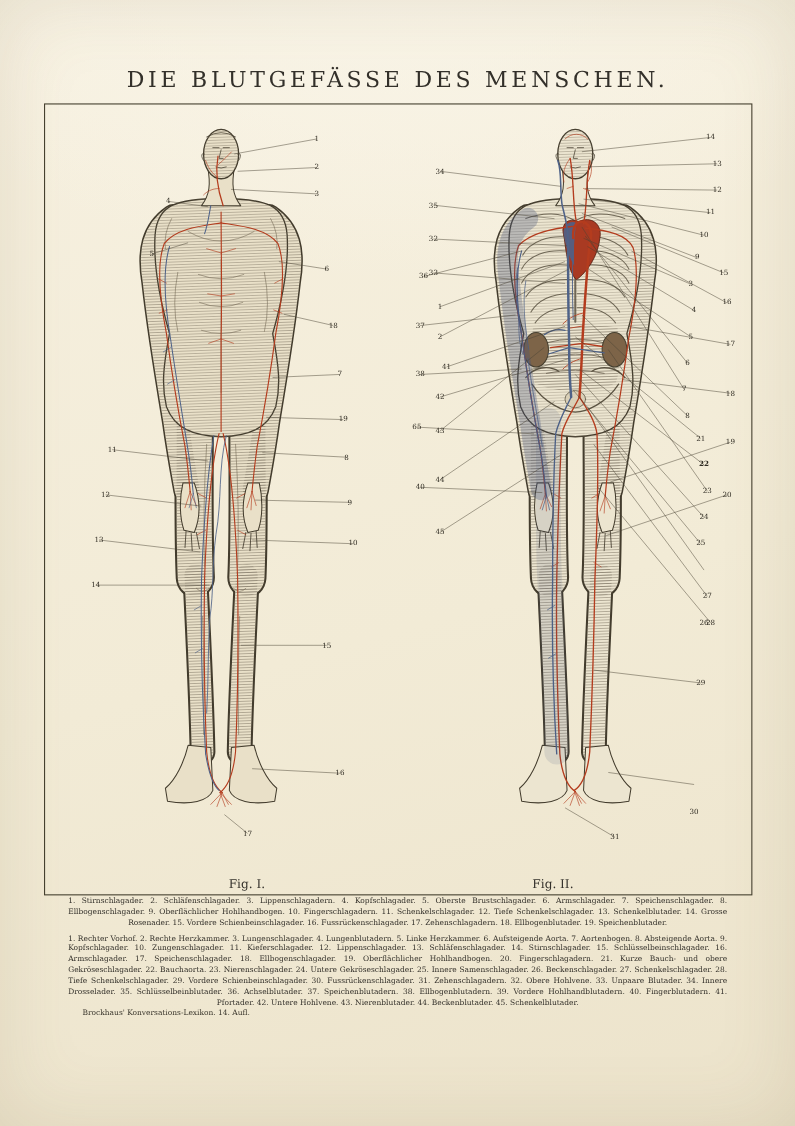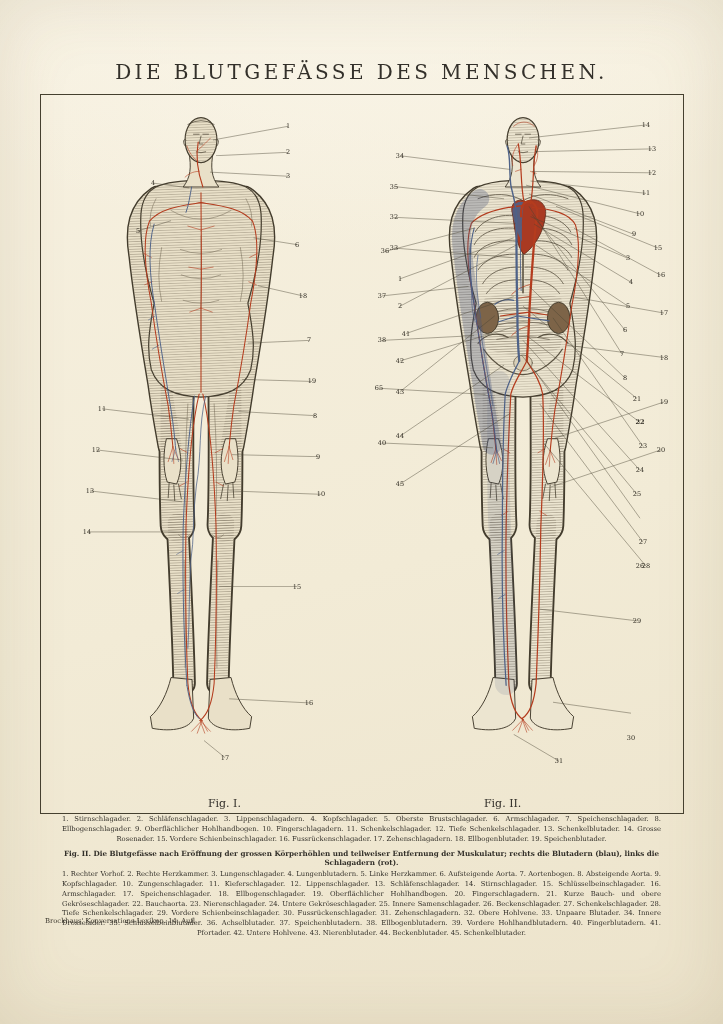--- a/index.html
+++ b/index.html
@@ -23,21 +23,21 @@
   .callout{position:absolute;transform:translate(-50%,-50%);
     font-size:6.5px;color:#2f2b22;line-height:1;}
   .fig-label{position:absolute;bottom:3px;font-size:11px;color:#33302a;}
   .fig-label.one{left:26%;}
   .fig-label.two{left:69%;}
   .captions{position:absolute;left:40px;width:643px;top:815px;color:#33302a;}
   .cap-line{text-align:center;font-size:7.2px;font-weight:700;line-height:1.35;
     margin:0 6px 2px;}
   .legend{font-size:6.8px;line-height:1.45;text-align:justify;text-align-last:center;
     margin:0 22px 4px;}
-  .imprint{position:absolute;left:45px;top:917px;font-size:6.8px;color:#3a362c;}
+  .imprint{position:absolute;left:75px;top:917px;font-size:6.8px;color:#3a362c;}
 </style>
 </head>
 <body>
 
 <div class="sheet"></div>
 
 <div class="plate-title">DIE BLUTGEFÄSSE DES MENSCHEN.</div>
 
 <div class="frame">
 
@@ -336,17 +336,16 @@
       <span class="callout" style="left: 86%; top: 89.5%; margin-top: 25px;">30</span>
       <span class="callout" style="left: 62%; top: 96.5%;">31</span>
     </div>
 
   <div class="fig-label one">Fig. I.</div>
   <div class="fig-label two">Fig. II.</div>
 </div>
 
 <div class="captions">
   <div class="legend">1. Stirnschlagader. 2. Schläfenschlagader. 3. Lippenschlagadern. 4. Kopfschlagader. 5. Oberste Brustschlagader. 6. Armschlagader. 7. Speichenschlagader. 8. Ellbogenschlagader. 9. Oberflächlicher Hohlhandbogen. 10. Fingerschlagadern. 11. Schenkelschlagader. 12. Tiefe Schenkelschlagader. 13. Schenkelblutader. 14. Grosse Rosenader. 15. Vordere Schienbeinschlagader. 16. Fussrückenschlagader. 17. Zehenschlagadern. 18. Ellbogenblutader. 19. Speichenblutader.</div>
-  <div class="cap-line">Fig. II. Die Blutgefässe nach Eröffnung der grossen Körperhöhlen und teilweiser Entfernung der Muskulatur; rechts die Blutadern (blau), links die Schlagadern (rot).</div>
   <div class="legend">1. Rechter Vorhof. 2. Rechte Herzkammer. 3. Lungenschlagader. 4. Lungenblutadern. 5. Linke Herzkammer. 6. Aufsteigende Aorta. 7. Aortenbogen. 8. Absteigende Aorta. 9. Kopfschlagader. 10. Zungenschlagader. 11. Kieferschlagader. 12. Lippenschlagader. 13. Schläfenschlagader. 14. Stirnschlagader. 15. Schlüsselbeinschlagader. 16. Armschlagader. 17. Speichenschlagader. 18. Ellbogenschlagader. 19. Oberflächlicher Hohlhandbogen. 20. Fingerschlagadern. 21. Kurze Bauch- und obere Gekröseschlagader. 22. Bauchaorta. 23. Nierenschlagader. 24. Untere Gekröseschlagader. 25. Innere Samenschlagader. 26. Beckenschlagader. 27. Schenkelschlagader. 28. Tiefe Schenkelschlagader. 29. Vordere Schienbeinschlagader. 30. Fussrückenschlagader. 31. Zehenschlagadern. 32. Obere Hohlvene. 33. Unpaare Blutader. 34. Innere Drosselader. 35. Schlüsselbeinblutader. 36. Achselblutader. 37. Speichenblutadern. 38. Ellbogenblutadern. 39. Vordere Hohlhandblutadern. 40. Fingerblutadern. 41. Pfortader. 42. Untere Hohlvene. 43. Nierenblutader. 44. Beckenblutader. 45. Schenkelblutader.</div>
 </div>
 
 <div class="imprint">Brockhaus' Konversations-Lexikon. 14. Aufl.</div>
 
 </body></html>

